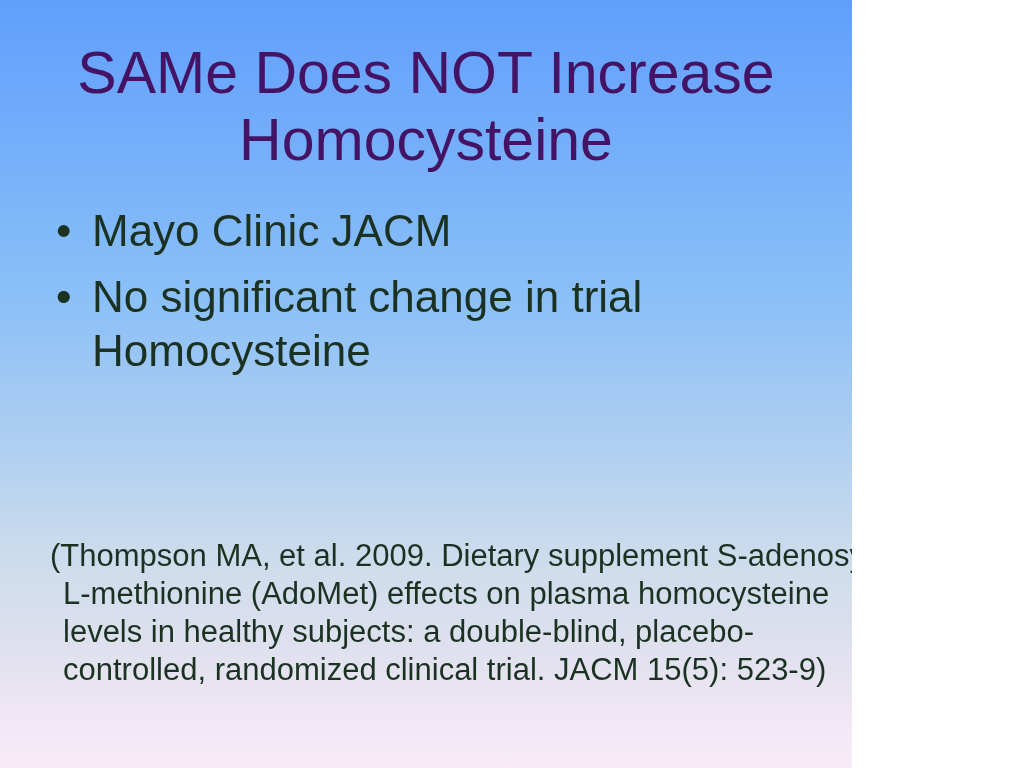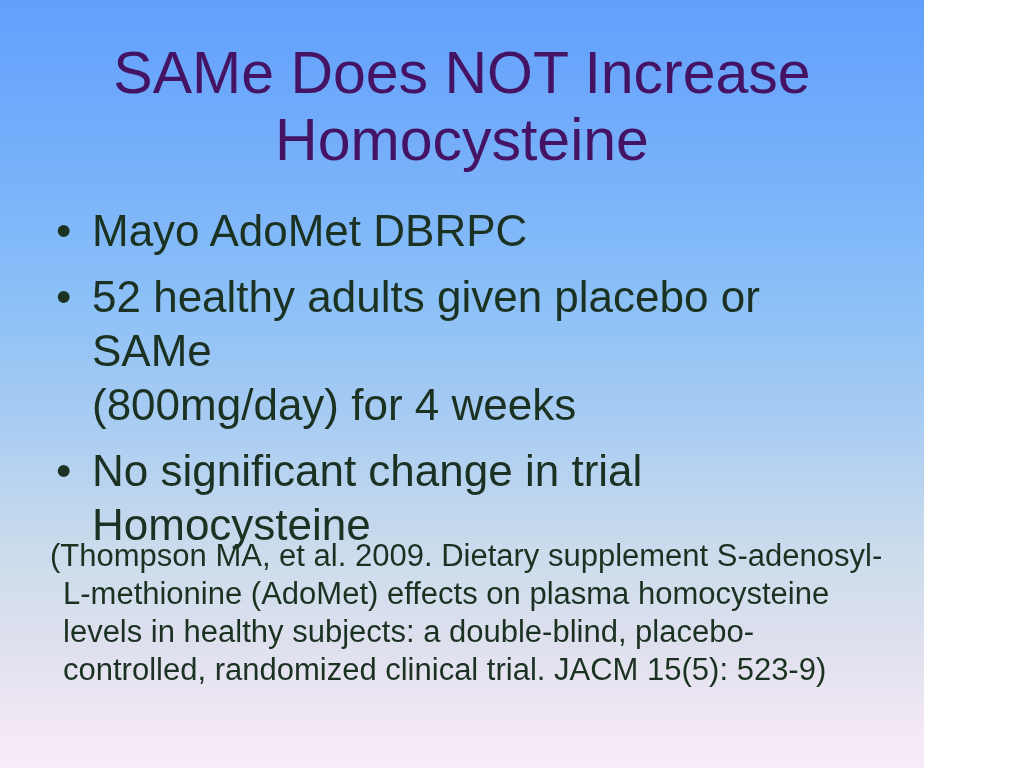--- a/index.html
+++ b/index.html
@@ -7,21 +7,21 @@
     padding: 0;
   }
   body {
     width: 1024px;
     height: 768px;
     overflow: hidden;
     font-family: "Liberation Sans", "DejaVu Sans", sans-serif;
   }
   .slide {
     position: relative;
-    width: 924px;
+    width: 852px;
     height: 768px;
     background: linear-gradient(to bottom,
       #60a0fc 0%,
       #6ea9fb 13%,
       #8bc0f7 39%,
       #a9ccf2 55%,
       #cbdcec 72%,
       #dfe0ee 84%,
       #f3e8f5 95%,
       #f7ebf8 100%);
@@ -89,26 +89,24 @@
 <body>
 
 <div class="slide">
 
   <h1 class="title">SAMe Does NOT Increase
 Homocysteine</h1>
 
   <ul class="bullets">
     <li class="bullet-item">
       <span class="dot">•</span>
-      <span class="bullet-text">Mayo AdoMet DBRPC</span>
+      <span class="bullet-text">Mayo Clinic JACM</span>
     </li>
     <li class="bullet-item">
       <span class="dot">•</span>
-      <span class="bullet-text">52 healthy adults given placebo or SAMe
-(800mg/day) for 4 weeks</span>
     </li>
     <li class="bullet-item">
       <span class="dot">•</span>
       <span class="bullet-text">No significant change in trial
 Homocysteine</span>
     </li>
   </ul>
 
   <p class="citation">(Thompson MA, et al. 2009. Dietary supplement S-adenosyl-
 L-methionine (AdoMet) effects on plasma homocysteine

